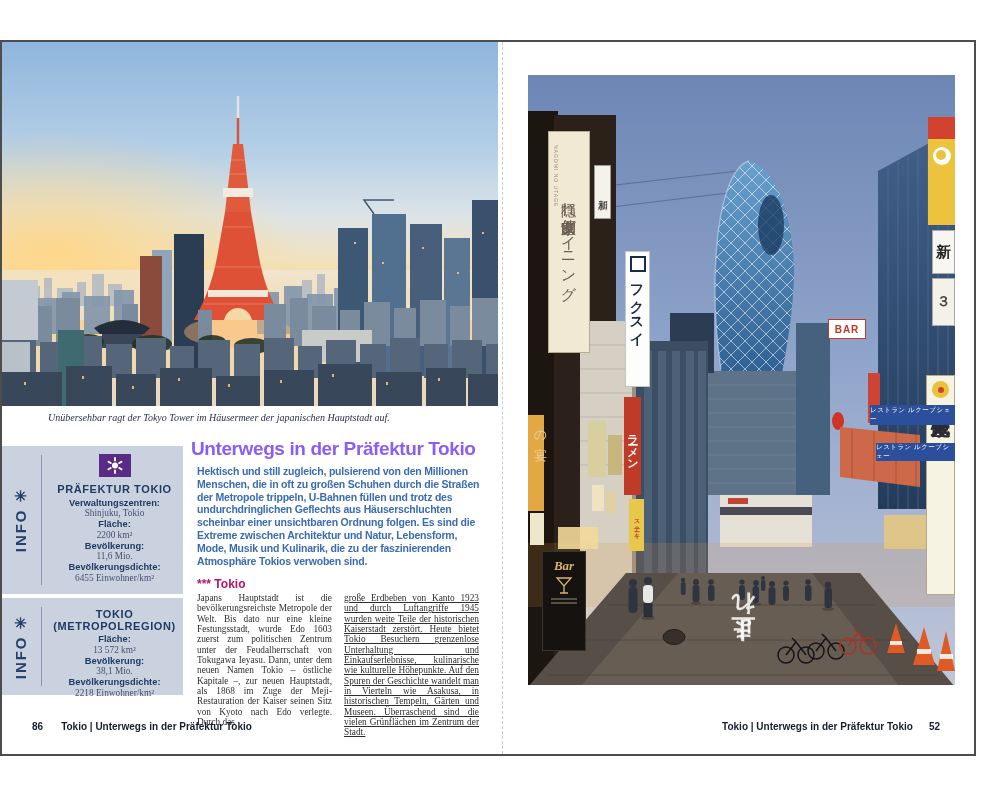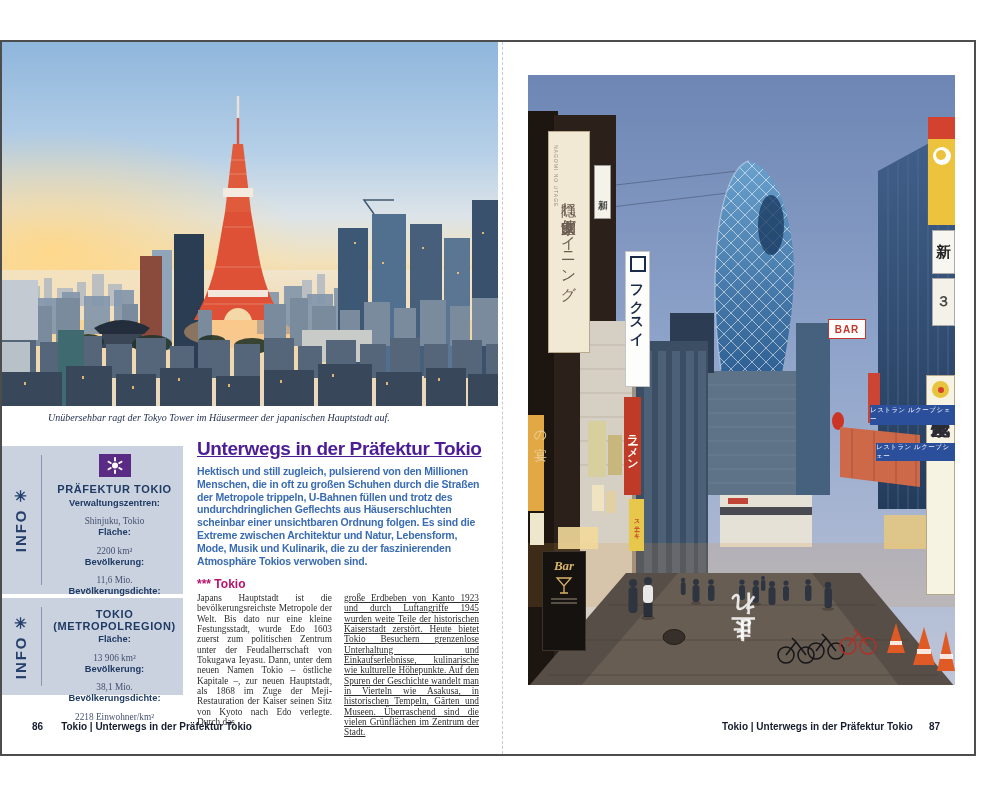--- a/index.html
+++ b/index.html
@@ -21,24 +21,24 @@
   #ib2{left:0;top:556px;width:181px;height:97px;}
   .vlabel{position:absolute;left:0;top:0;bottom:0;width:38px;display:flex;
           align-items:center;justify-content:center;}
   .vlabel span{transform:rotate(-90deg);white-space:nowrap;
           font:bold 15px "Liberation Sans",sans-serif;letter-spacing:2px;color:#24406b;}
   .vsep{position:absolute;left:39px;top:9px;bottom:9px;width:1px;background:#8796b3;}
   .ibody{position:absolute;left:49px;top:8px;right:5px;text-align:center;}
   .ib-title{font:bold 11px "Liberation Sans",sans-serif;letter-spacing:.6px;color:#1f3a63;
             margin:3px 0 2px 0;line-height:11.5px;}
   .fld-l{font:bold 9.3px "Liberation Sans",sans-serif;color:#1f3a63;line-height:10.8px;}
-  .fld-v{font:9.3px "Liberation Serif",serif;color:#44506e;line-height:10.8px;margin-top:8px;}
+  .fld-v{font:9.3px "Liberation Serif",serif;color:#44506e;line-height:10.8px;}
   
-  #h1{left:195px;top:396px;white-space:nowrap;
-      font:bold 19px "Liberation Sans",sans-serif;letter-spacing:-.4px;color:#4c1d95;text-decoration:underline;}
+  #h1{left:189px;top:396px;white-space:nowrap;
+      font:bold 19px "Liberation Sans",sans-serif;letter-spacing:-.4px;color:#8b5cf6;}
   #intro{left:195px;top:423px;width:289px;
       font:bold 10.5px "Liberation Sans",sans-serif;letter-spacing:-.2px;
       color:#3a6cb3;line-height:12.8px;}
   #sect{left:195px;top:535px;font:bold 12px "Liberation Sans",sans-serif;color:#b8116b;text-align:right;}
   .bodycol{top:551px;width:135px;text-align:justify;color:#2e2e30;
       font:9.3px "Liberation Serif",serif;line-height:10.35px;}
   #col1{left:195px;}  #col2{left:342px;text-decoration:underline;}
   
   .footer{top:679px;font:bold 10px "Liberation Sans",sans-serif;color:#161d2e;}
   #footL{left:30px;display:flex;gap:18px;}
@@ -282,21 +282,21 @@
   </div>
 
   <div id="ib2" class="abs infobox">
     <div class="vlabel">
       <span>INFO ✳</span>
     </div>
     <div class="vsep"></div>
     <div class="ibody">
       <div class="ib-title">TOKIO (METROPOLREGION)</div>
       <div class="fld-l">Fläche:</div>
-      <div class="fld-v">13 906 km²</div>
+      <div class="fld-v">13 572 km²</div>
       <div class="fld-l">Bevölkerung:</div>
       <div class="fld-v">38,1 Mio.</div>
       <div class="fld-l">Bevölkerungsdichte:</div>
       <div class="fld-v">2218 Einwohner/km²</div>
     </div>
   </div>
 
   <div id="h1" class="abs">Unterwegs in der Präfektur Tokio</div>
   <div id="intro" class="abs">Hektisch und still zugleich, pulsierend von den Millionen Menschen, die in oft zu großen Schuhen durch die Straßen der Metropole trippeln, U-Bahnen füllen und trotz des undurchdringlichen Geflechts aus Häuserschluchten scheinbar einer unsichtbaren Ordnung folgen. Es sind die Extreme zwischen Architektur und Natur, Lebensform, Mode, Musik und Kulinarik, die zu der faszinierenden Atmosphäre Tokios verwoben sind.</div>
   <div id="sect" class="abs">
@@ -520,15 +520,15 @@
         <path d="M2,2 L16,2 L9,10 Z M9,10 L9,17 M5,17 L13,17" fill="none" stroke="#d8b46a" stroke-width="1.3"></path>
       </svg>
       <span class="dim"></span>
       <span class="dim"></span>
     </div>
   </div>
 
 
   <div id="footR" class="abs footer">
     <span>Tokio | Unterwegs in der Präfektur Tokio</span>
-    <span>87</span>
+    <span>52</span>
   </div>
 </div>
 
 </body></html>

